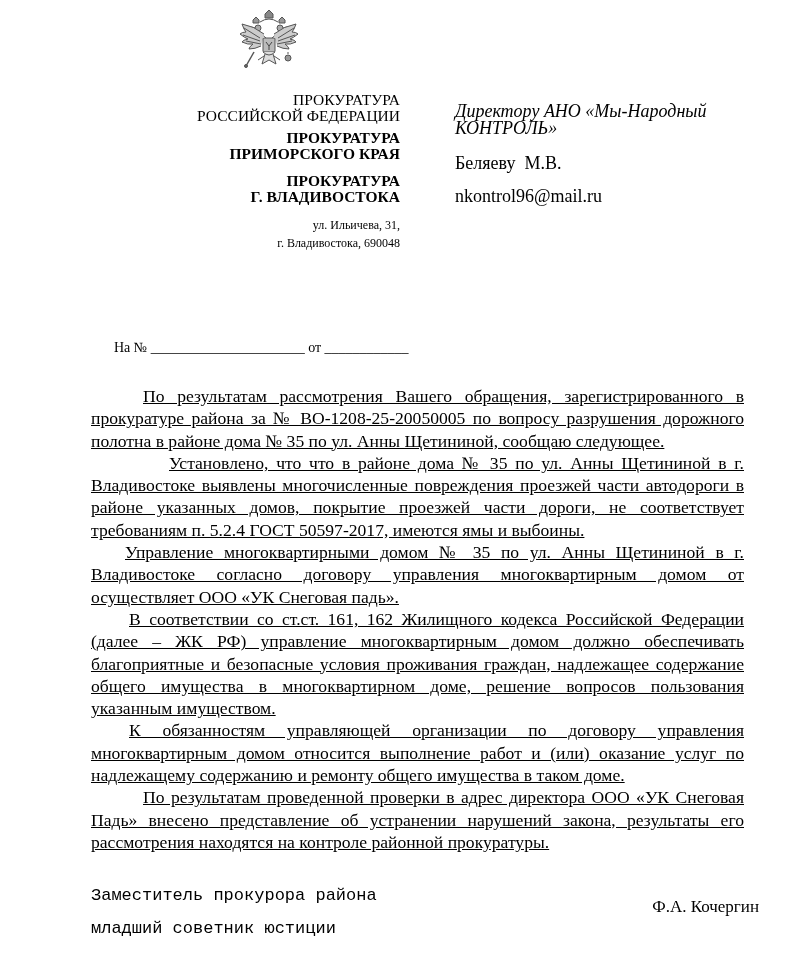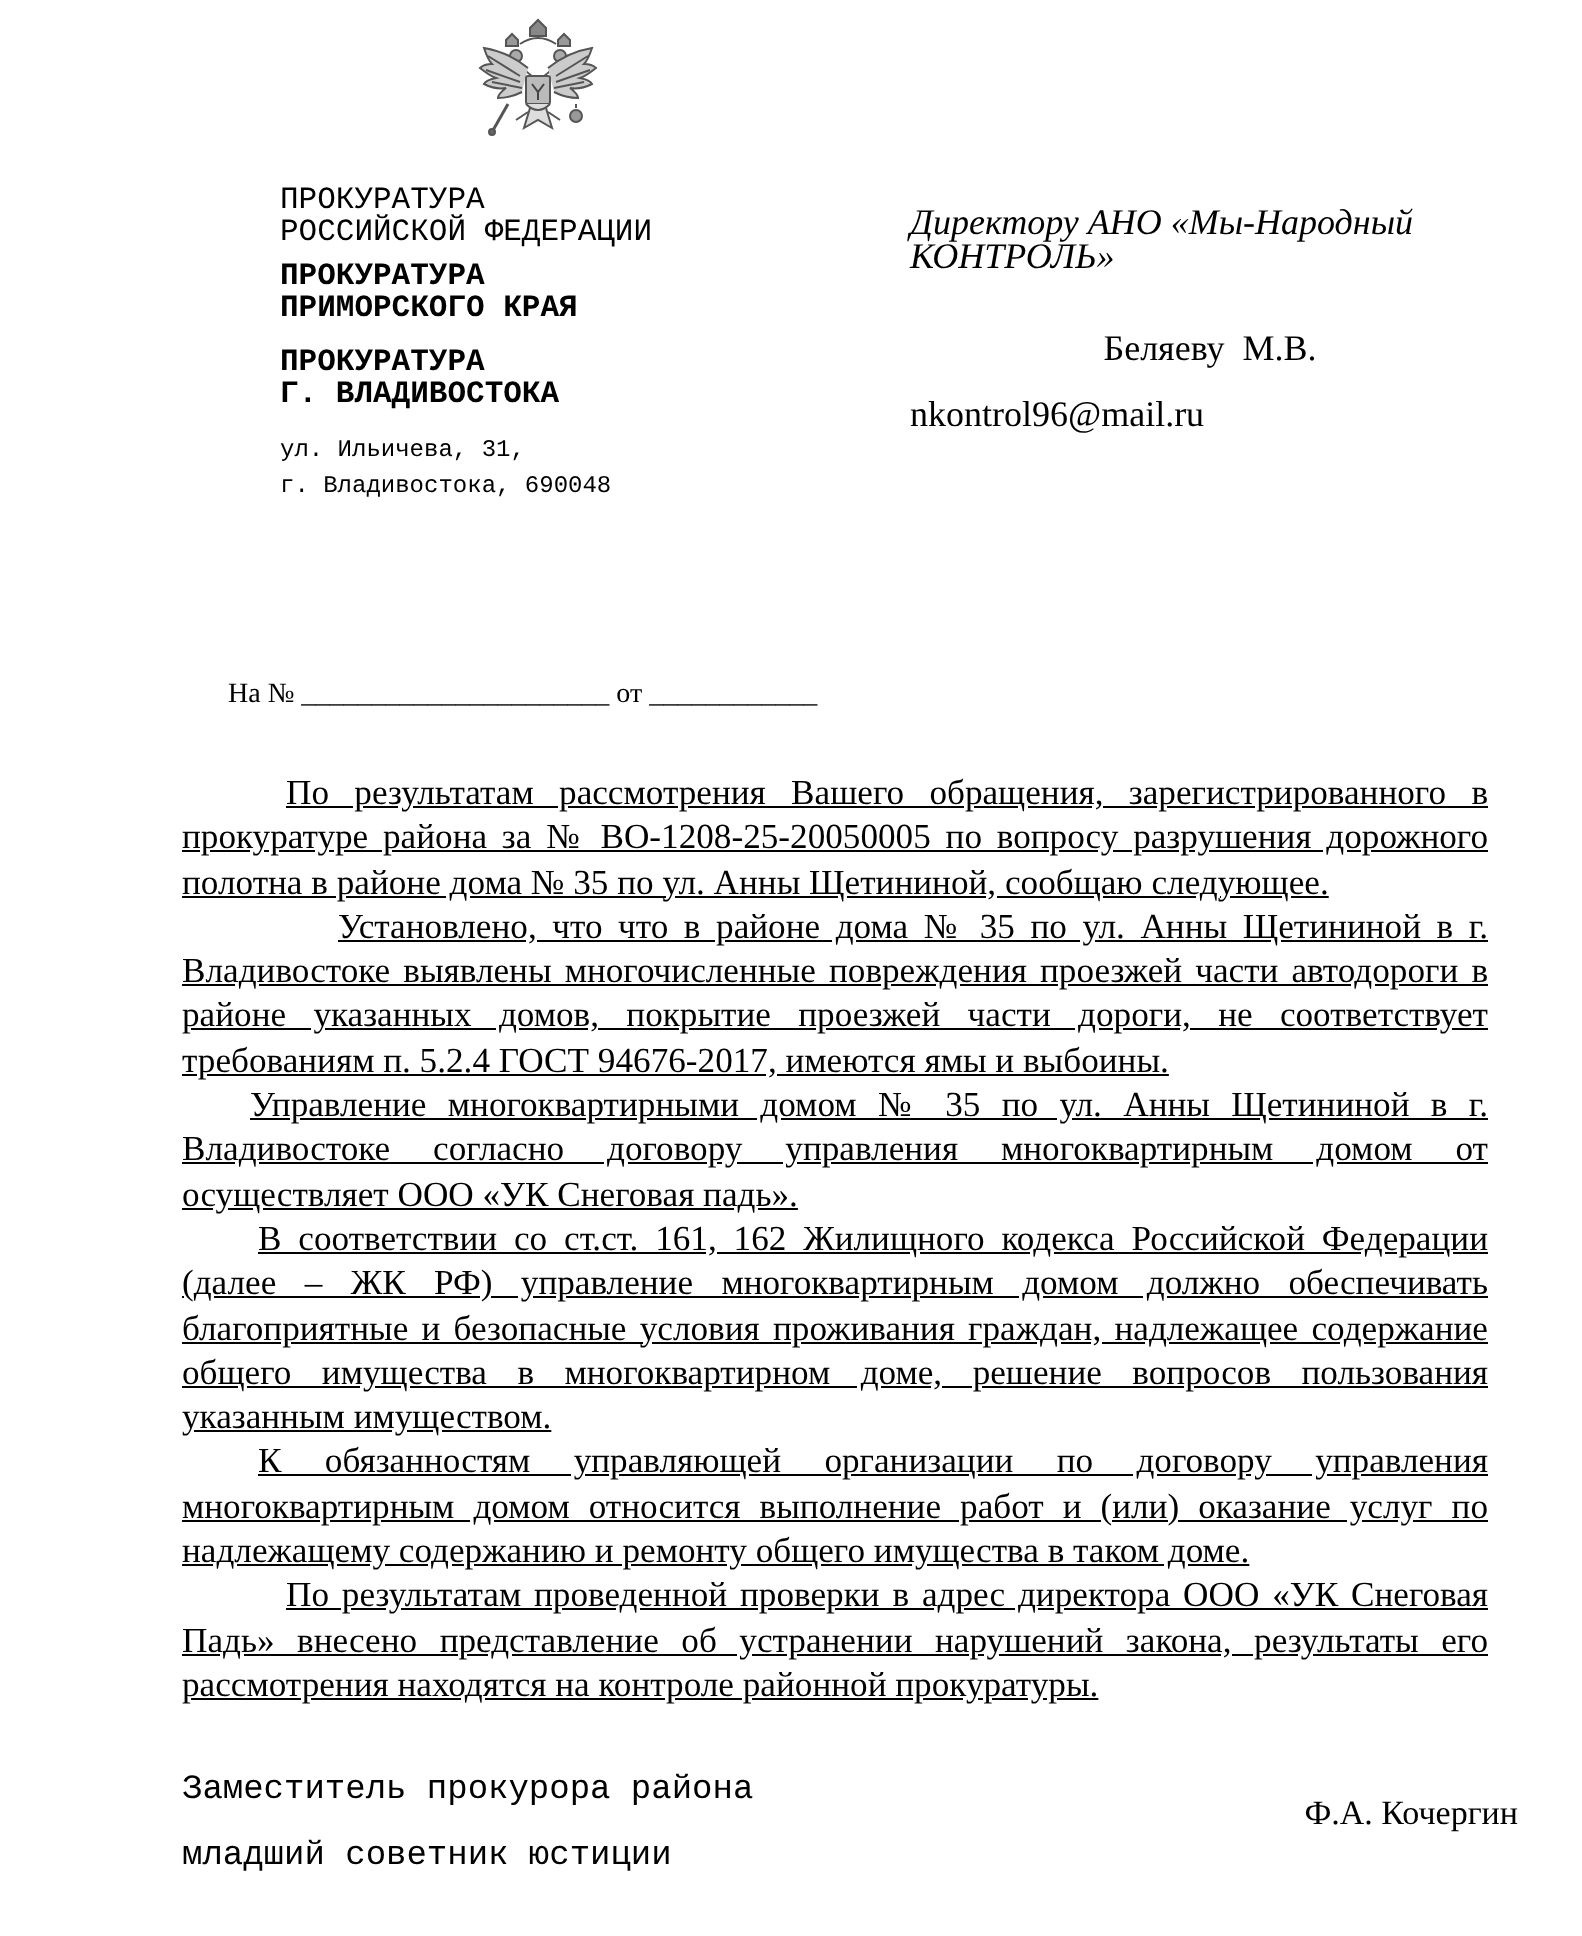--- a/index.html
+++ b/index.html
@@ -20,22 +20,21 @@
       left: 236px;
       top: 8px;
       width: 66px;
       height: 70px;
     }
     .header-left {
       position: absolute;
       left: 140px;
       top: 92px;
       width: 260px;
-      text-align: left;
-      font-family: Liberation Mono, monospace;
+      text-align: right;
     }
     .hl-line {
       font-size: 15.5px;
       line-height: 16px;
       white-space: nowrap;
     }
     .hl-bold {
       font-weight: bold;
       font-size: 15.5px;
       line-height: 16px;
@@ -54,23 +53,22 @@
       left: 455px;
       top: 103px;
       width: 300px;
       font-size: 18px;
     }
     .rcp-title {
       line-height: 16.5px;
       font-style: italic;
     }
     .rcp-name {
-      margin-top: 29px;
-      line-height: 18px;
-      text-align: center;
+      margin-top: 18px;
+      line-height: 18px;
     }
     .rcp-email {
       margin-top: 15px;
       line-height: 18px;
     }
     .ref-line {
       position: absolute;
       left: 94px;
       top: 340px;
       font-size: 14px;
@@ -179,21 +177,21 @@
     <div>КОНТРОЛЬ»</div>
   </div>
   <div class="rcp-name" style="white-space:pre;">Беляеву  М.В.</div>
   <div class="rcp-email">nkontrol96@mail.ru</div>
 </div>
 
 <div class="ref-line">На № ______________________ от ____________</div>
 
 <div class="body-text">
   <p class="p1">По результатам рассмотрения Вашего обращения, зарегистрированного в прокуратуре района за № ВО-1208-25-20050005 по вопросу разрушения дорожного полотна в районе дома № 35 по ул. Анны Щетининой, сообщаю следующее.</p>
-  <p class="p2">Установлено, что что в районе дома № 35 по ул. Анны Щетининой в г. Владивостоке выявлены многочисленные повреждения проезжей части автодороги в районе указанных домов, покрытие проезжей части дороги, не соответствует требованиям п. 5.2.4 ГОСТ 94676-2017, имеются ямы и выбоины.</p>
+  <p class="p2">Установлено, что что в районе дома № 35 по ул. Анны Щетининой в г. Владивостоке выявлены многочисленные повреждения проезжей части автодороги в районе указанных домов, покрытие проезжей части дороги, не соответствует требованиям п. 5.2.4 ГОСТ 50597-2017, имеются ямы и выбоины.</p>
   <p class="p3">Управление многоквартирными домом № 35 по ул. Анны Щетининой в г. Владивостоке согласно договору управления многоквартирным домом от осуществляет ООО «УК Снеговая падь».</p>
   <p class="p4">В соответствии со ст.ст. 161, 162 Жилищного кодекса Российской Федерации (далее – ЖК РФ) управление многоквартирным домом должно обеспечивать благоприятные и безопасные условия проживания граждан, надлежащее содержание общего имущества в многоквартирном доме, решение вопросов пользования указанным имуществом.</p>
   <p class="p5">К обязанностям управляющей организации по договору управления многоквартирным домом относится выполнение работ и (или) оказание услуг по надлежащему содержанию и ремонту общего имущества в таком доме.</p>
   <p class="p6">По результатам проведенной проверки в адрес директора ООО «УК Снеговая Падь» внесено представление об устранении нарушений закона, результаты его рассмотрения находятся на контроле районной прокуратуры.</p>
 </div>
 
 <div class="sig-left">
   <div>Заместитель прокурора района</div>
   <div class="rank">младший советник юстиции</div>
 </div>

